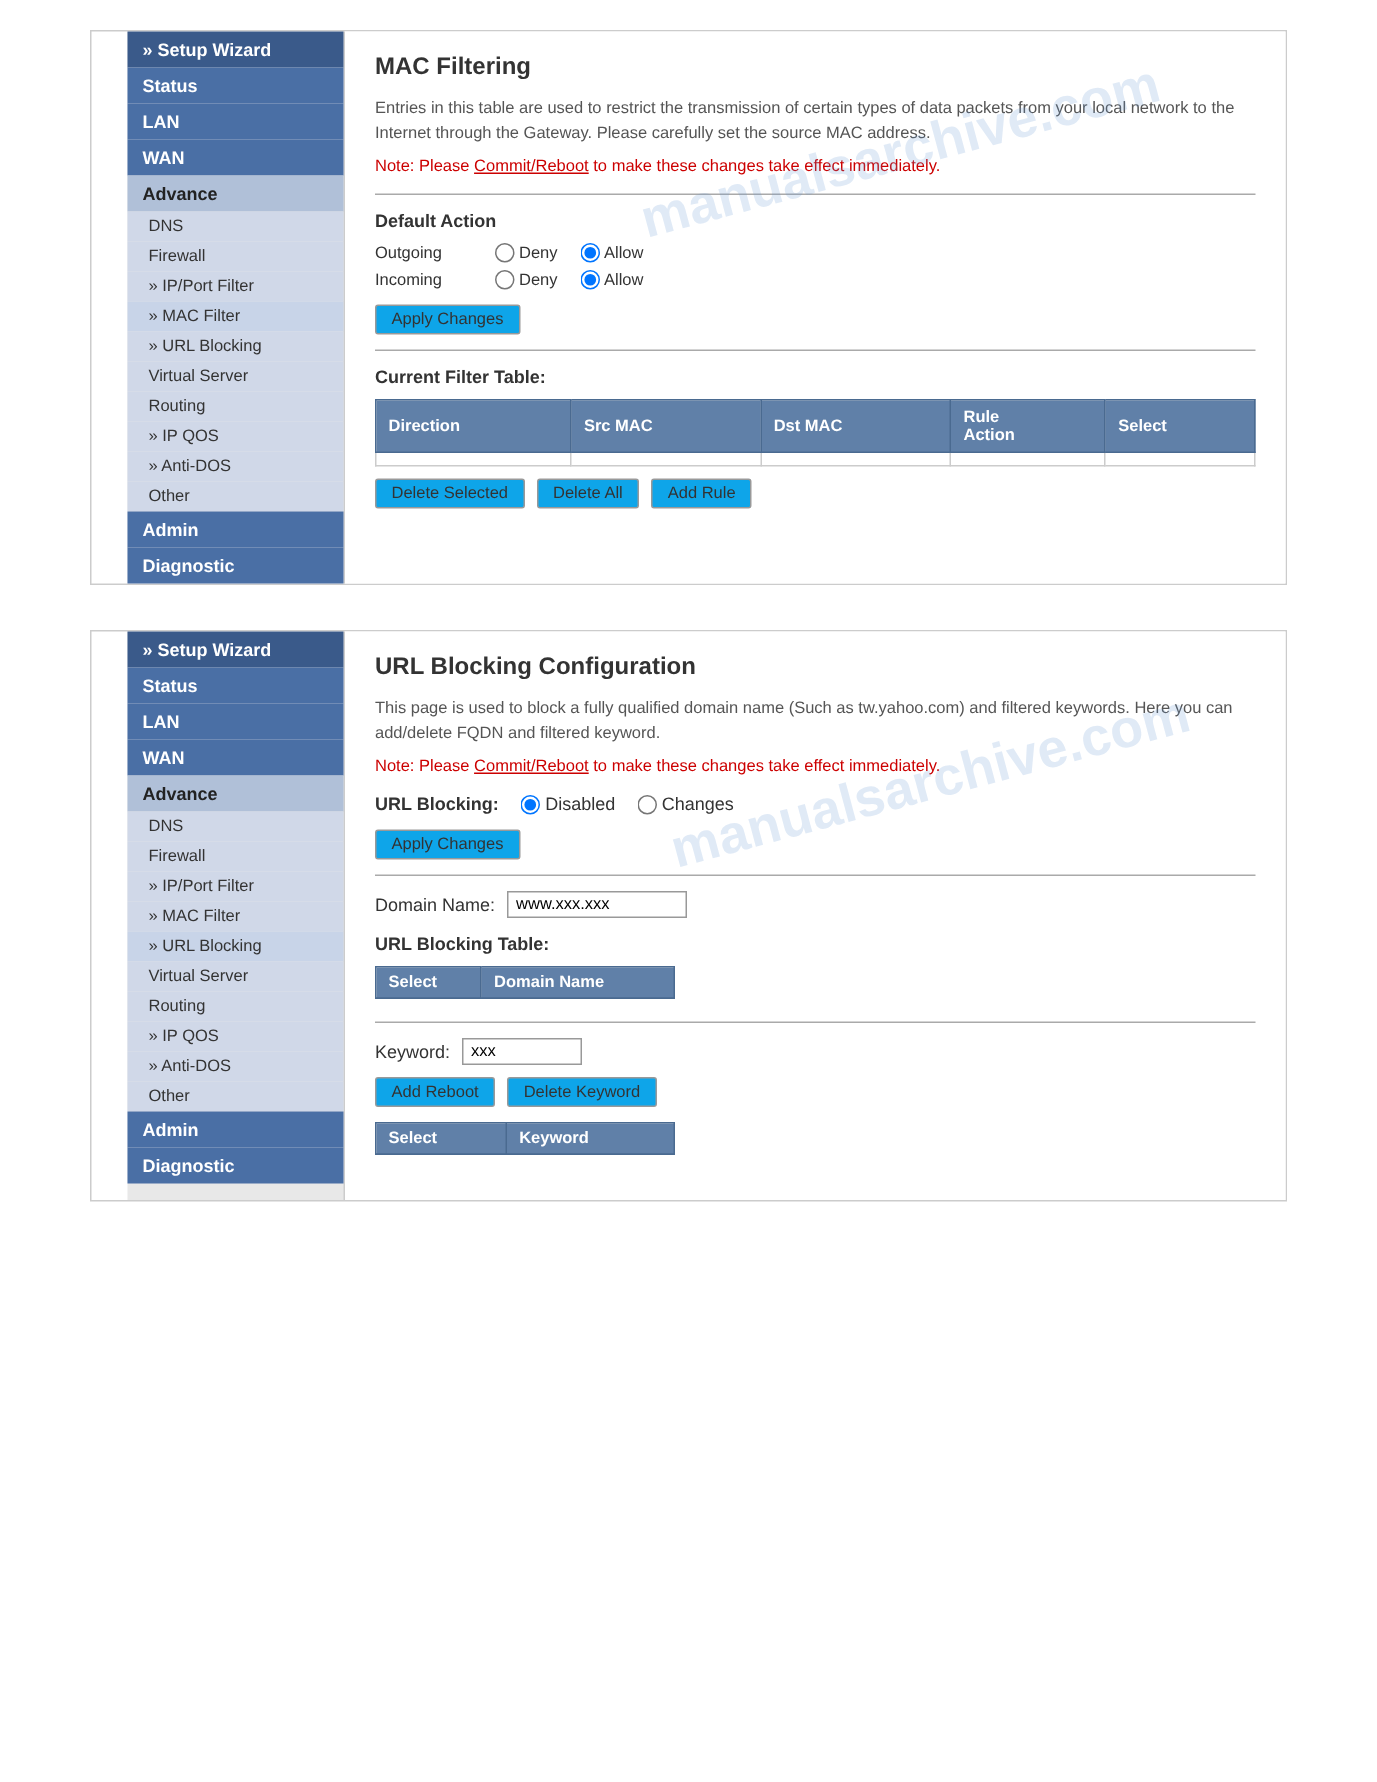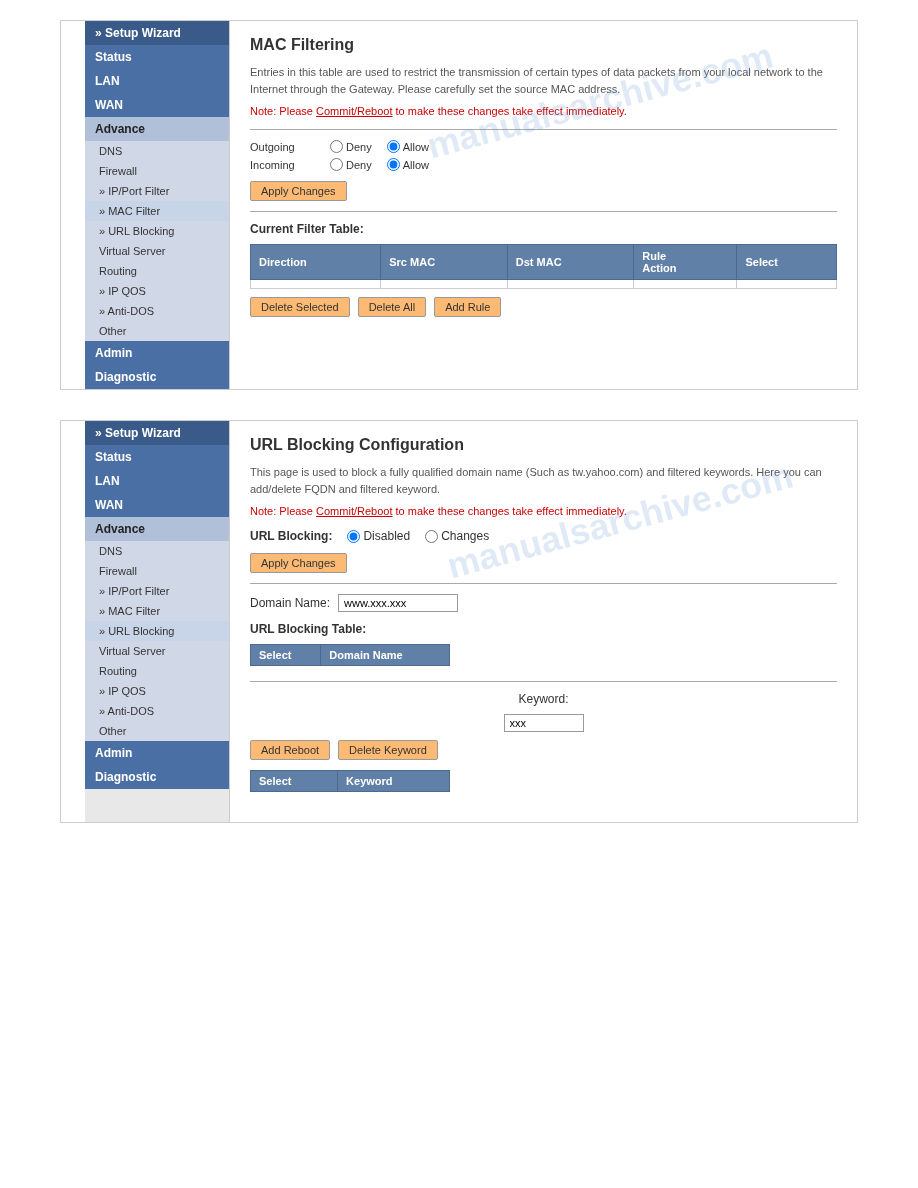--- a/index.html
+++ b/index.html
@@ -137,21 +137,21 @@
       align-items: center;
     }
 
     .radio-option {
       display: flex;
       align-items: center;
       gap: 3px;
     }
 
     .btn {
-      background: #fdba74;
+      background: #0ea5e9;
       border: 1px solid #999;
       padding: 3px 10px;
       font-size: 11px;
       cursor: pointer;
       color: #333;
       border-radius: 2px;
     }
 
     .apply-btn-row {
       margin: 10px 0;
@@ -278,20 +278,21 @@
       </div>
 
       <div class="main-content">
         <div class="page-title">MAC Filtering</div>
         <p class="description">Entries in this table are used to restrict the transmission of certain types of data packets from your local network to the Internet through the Gateway. Please carefully set the source MAC address.</p>
         <p class="note-text">
           <span>Note: Please </span><a class="note-link">Commit/Reboot</a><span> to make these changes take effect immediately.</span>
         </p>
         <hr class="divider">
 
+        <div class="section-label">Default Action</div>
 
         <div class="form-row">
           <div class="form-label">Outgoing</div>
           <div class="radio-group">
             <div class="radio-option">
               <input type="radio" name="outgoing" style="">
               <span>Deny</span>
             </div>
             <div class="radio-option">
               <input type="radio" name="outgoing" checked="" style="">
@@ -419,21 +420,21 @@
               <tr>
                 <td></td>
                   <td></td>
               </tr>
             </tbody>
           </table>
         </div>
 
         <hr class="divider">
 
-        <div class="keyword-row" style="margin-bottom:8px;flex-direction:column;">
+        <div class="keyword-row" style="margin-bottom:8px;">
           <span>Keyword:</span>
           <input type="text" class="keyword-input" value="xxx" style="">
         </div>
         <div class="keyword-row">
           <button class="btn">Add Reboot</button>
           <button class="btn">Delete Keyword</button>
         </div>
 
         <div style="margin-top:10px;">
           <table class="url-table">

